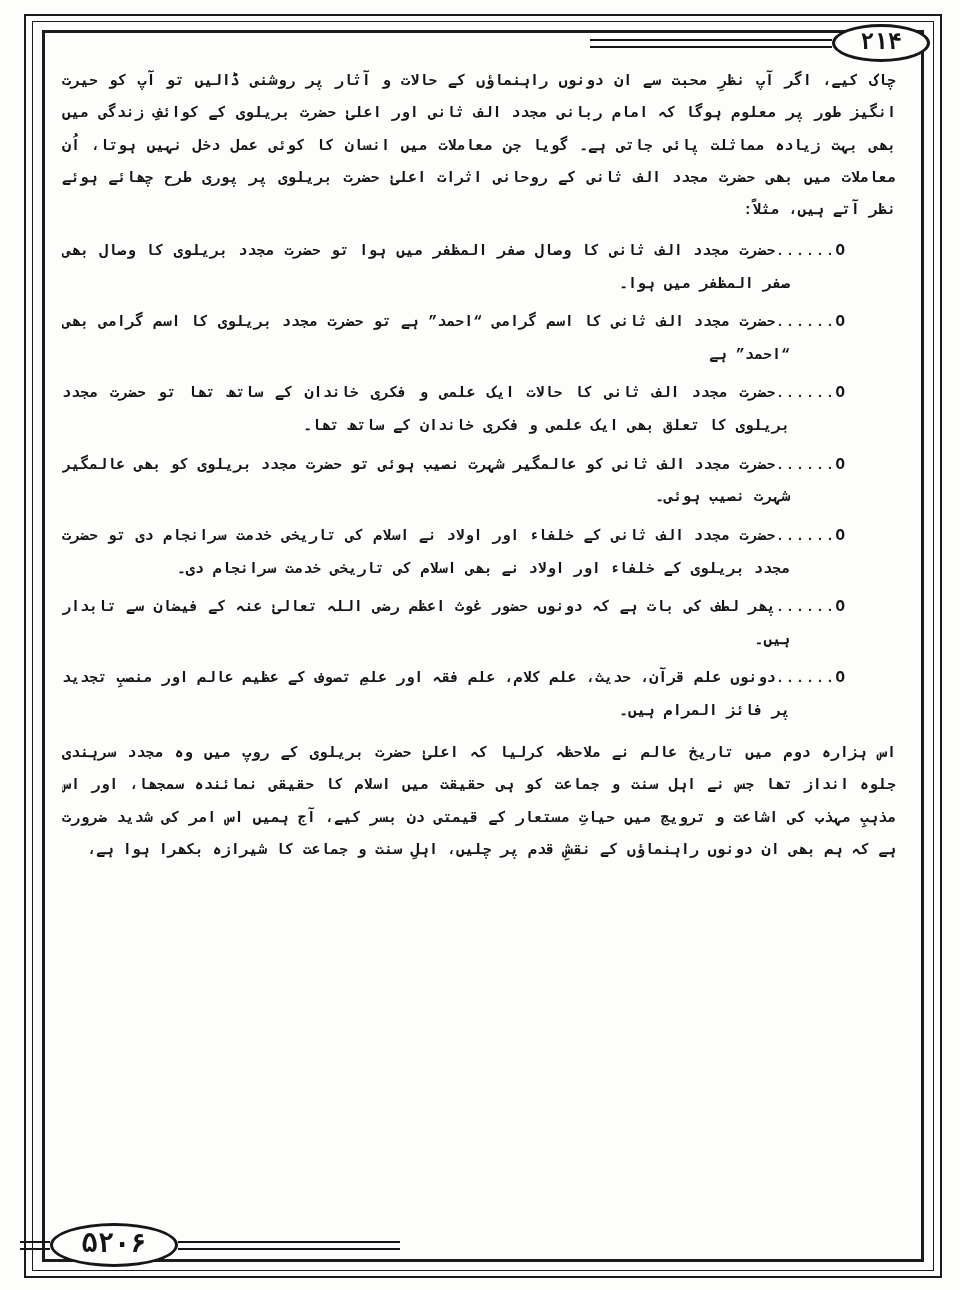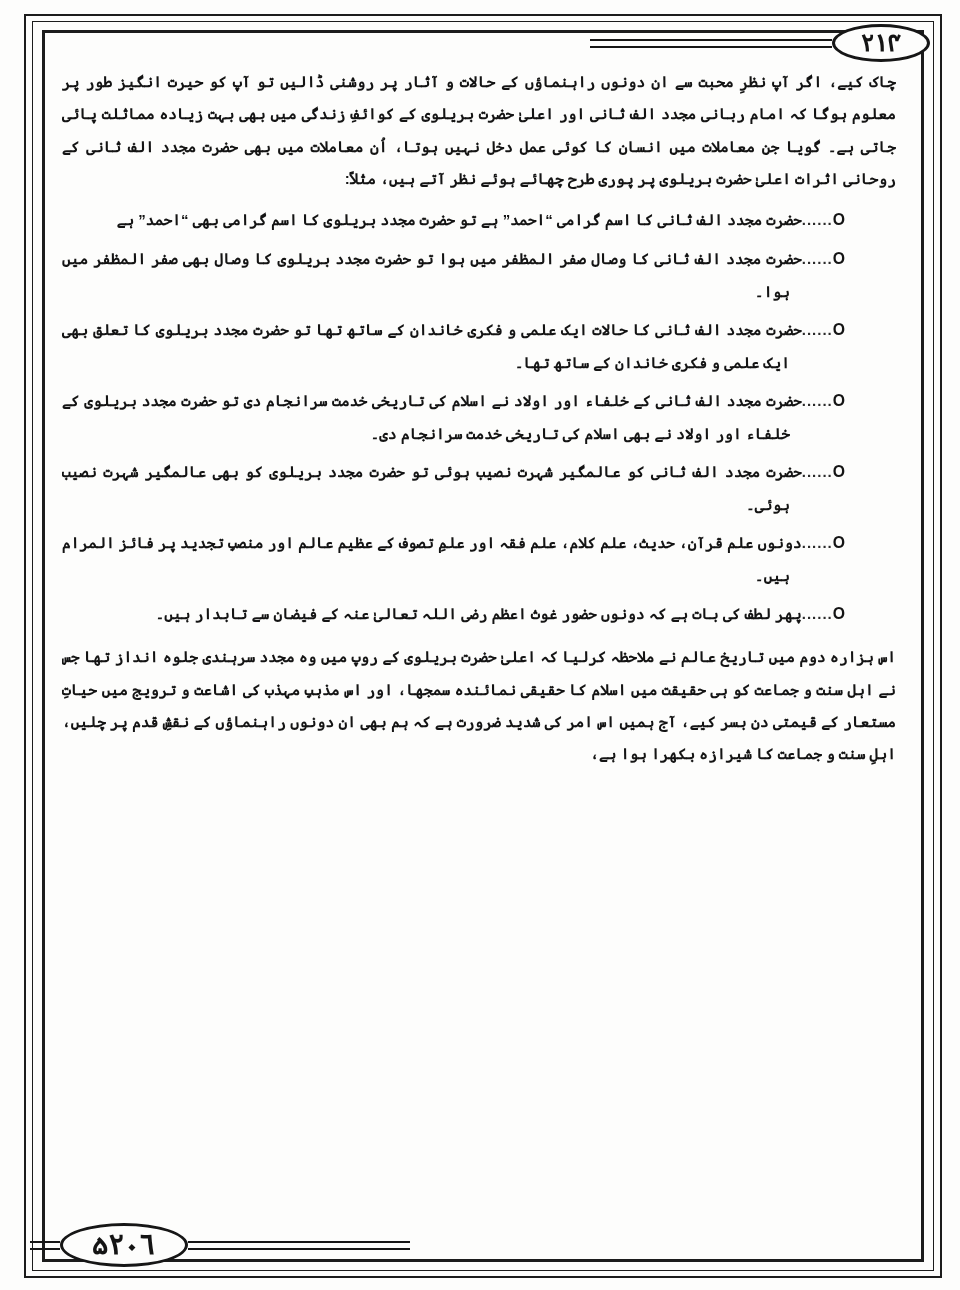--- a/index.html
+++ b/index.html
@@ -6,21 +6,21 @@
     margin: 0;
     padding: 0;
     background: #ffffff;
   }
   .page {
     position: relative;
     width: 960px;
     height: 1290px;
     margin: 0 auto;
     background: #fdfdfc;
-    font-family: Liberation Sans, sans-serif;
+    font-family: Liberation Mono, monospace;
     color: #141414;
     overflow: hidden;
     direction: rtl;
   }
   
   .frame-outer {
     position: absolute;
     top: 14px; left: 24px; right: 18px; bottom: 12px;
     border: 2px solid #1c1c1c;
     pointer-events: none;
@@ -70,21 +70,21 @@
   .lens .num {
     font-size: 23px;
     font-weight: 700;
     line-height: 1;
     direction: rtl;
   }
   
   .bottom-ornament {
     position: absolute;
     bottom: 22px;
-    left: 30px;
+    left: 20px;
     width: 380px;
     height: 46px;
     display: flex;
     align-items: center;
     z-index: 4;
   }
   .bottom-ornament .line-long { flex: 1; }
   .bottom-ornament .line-stub { width: 30px; flex: none; }
   .bottom-ornament .lens {
     width: 128px;
@@ -143,45 +143,45 @@
     </div>
     <div class="rule-double"></div>
   </div>
 
   <div class="content">
 
     <p class="intro">چاک کیے، اگر آپ نظرِ محبت سے ان دونوں راہنماؤں کے حالات و آثار پر روشنی ڈالیں تو آپ کو حیرت انگیز طور پر معلوم ہوگا کہ امام ربانی مجدد الف ثانی اور اعلیٰ حضرت بریلوی کے کوائفِ زندگی میں بھی بہت زیادہ مماثلت پائی جاتی ہے۔ گویا جن معاملات میں انسان کا کوئی عمل دخل نہیں ہوتا، اُن معاملات میں بھی حضرت مجدد الف ثانی کے روحانی اثرات اعلیٰ حضرت بریلوی پر پوری طرح چھائے ہوئے نظر آتے ہیں، مثلاً:</p>
 
 
     <div class="bullet-item">
-      <span class="bullet-marker"><span class="bullet-circle">O</span><span class="bullet-dots">......</span></span><span>حضرت مجدد الف ثانی کا اسم گرامی “احمد” ہے تو حضرت مجدد بریلوی کا اسم گرامی بھی “احمد” ہے</span>
+      <span class="bullet-marker"><span class="bullet-circle">O</span><span class="bullet-dots">......</span></span><span>حضرت مجدد الف ثانی کا وصال صفر المظفر میں ہوا تو حضرت مجدد بریلوی کا وصال بھی صفر المظفر میں ہوا۔</span>
     </div>
 
     <div class="bullet-item">
-      <span class="bullet-marker"><span class="bullet-circle">O</span><span class="bullet-dots">......</span></span><span>حضرت مجدد الف ثانی کا وصال صفر المظفر میں ہوا تو حضرت مجدد بریلوی کا وصال بھی صفر المظفر میں ہوا۔</span>
+      <span class="bullet-marker"><span class="bullet-circle">O</span><span class="bullet-dots">......</span></span><span>حضرت مجدد الف ثانی کا اسم گرامی “احمد” ہے تو حضرت مجدد بریلوی کا اسم گرامی بھی “احمد” ہے</span>
     </div>
 
     <div class="bullet-item">
       <span class="bullet-marker"><span class="bullet-circle">O</span><span class="bullet-dots">......</span></span><span>حضرت مجدد الف ثانی کا حالات ایک علمی و فکری خاندان کے ساتھ تھا تو حضرت مجدد بریلوی کا تعلق بھی ایک علمی و فکری خاندان کے ساتھ تھا۔</span>
     </div>
 
     <div class="bullet-item">
+      <span class="bullet-marker"><span class="bullet-circle">O</span><span class="bullet-dots">......</span></span><span>حضرت مجدد الف ثانی کو عالمگیر شہرت نصیب ہوئی تو حضرت مجدد بریلوی کو بھی عالمگیر شہرت نصیب ہوئی۔</span>
+    </div>
+
+    <div class="bullet-item">
       <span class="bullet-marker"><span class="bullet-circle">O</span><span class="bullet-dots">......</span></span><span>حضرت مجدد الف ثانی کے خلفاء اور اولاد نے اسلام کی تاریخی خدمت سرانجام دی تو حضرت مجدد بریلوی کے خلفاء اور اولاد نے بھی اسلام کی تاریخی خدمت سرانجام دی۔</span>
     </div>
 
     <div class="bullet-item">
-      <span class="bullet-marker"><span class="bullet-circle">O</span><span class="bullet-dots">......</span></span><span>حضرت مجدد الف ثانی کو عالمگیر شہرت نصیب ہوئی تو حضرت مجدد بریلوی کو بھی عالمگیر شہرت نصیب ہوئی۔</span>
+      <span class="bullet-marker"><span class="bullet-circle">O</span><span class="bullet-dots">......</span></span><span>پھر لطف کی بات ہے کہ دونوں حضور غوث اعظم رضی اللہ تعالیٰ عنہ کے فیضان سے تابدار ہیں۔</span>
     </div>
 
     <div class="bullet-item">
       <span class="bullet-marker"><span class="bullet-circle">O</span><span class="bullet-dots">......</span></span><span>دونوں علم قرآن، حدیث، علم کلام، علم فقہ اور علمِ تصوف کے عظیم عالم اور منصبِ تجدید پر فائز المرام ہیں۔</span>
-    </div>
-
-    <div class="bullet-item">
-      <span class="bullet-marker"><span class="bullet-circle">O</span><span class="bullet-dots">......</span></span><span>پھر لطف کی بات ہے کہ دونوں حضور غوث اعظم رضی اللہ تعالیٰ عنہ کے فیضان سے تابدار ہیں۔</span>
     </div>
 
     <p class="closing">اس ہزارہ دوم میں تاریخ عالم نے ملاحظہ کرلیا کہ اعلیٰ حضرت بریلوی کے روپ میں وہ مجدد سرہندی جلوہ انداز تھا جس نے اہل سنت و جماعت کو ہی حقیقت میں اسلام کا حقیقی نمائندہ سمجھا، اور اس مذہبِ مہذب کی اشاعت و ترویج میں حیاتِ مستعار کے قیمتی دن بسر کیے، آج ہمیں اس امر کی شدید ضرورت ہے کہ ہم بھی ان دونوں راہنماؤں کے نقشِ قدم پر چلیں، اہلِ سنت و جماعت کا شیرازہ بکھرا ہوا ہے،</p>
 
   </div>
 
   <div class="bottom-ornament">
     <div class="rule-double line-long"></div>
     <div class="lens">
       <span class="num">۵۲۰۶</span>

